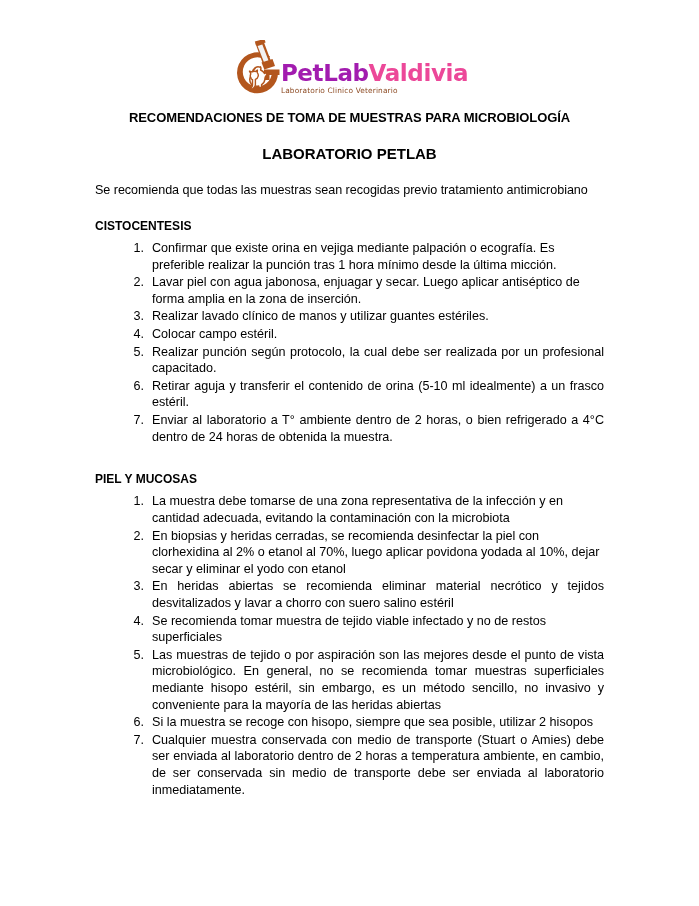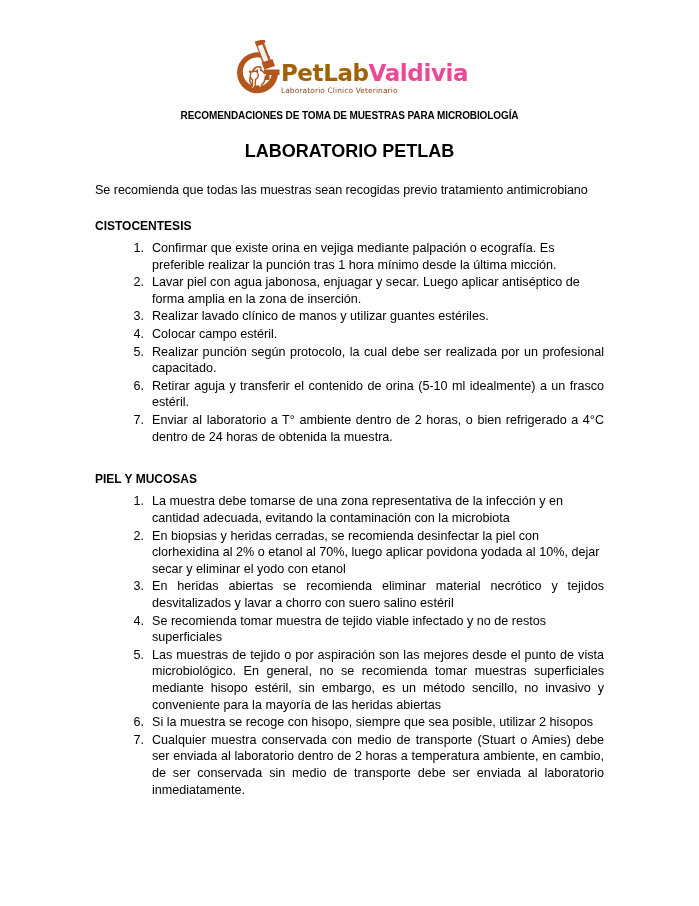--- a/index.html
+++ b/index.html
@@ -50,43 +50,43 @@
     margin-left: -2px;
   }
   .logo-name {
     font-family: "DejaVu Sans", sans-serif;
     font-size: 23px;
     font-weight: bold;
     line-height: 1;
     letter-spacing: -0.4px;
     white-space: nowrap;
   }
-  .logo-petlab { color: #a16207; }
+  .logo-petlab { color: #a21caf; }
   .logo-valdivia { color: #ec4899; font-weight: bold; }
   .logo-tagline {
     font-family: "DejaVu Sans", sans-serif;
     font-size: 7.4px;
     font-weight: normal;
     color: #8c4a22;
     letter-spacing: 0.15px;
     margin-top: 1px;
     white-space: nowrap;
   }
 
   
   .doc-title {
     text-align: center;
-    font-size: 10px;
+    font-size: 13px;
     font-weight: bold;
     margin-top: 12px;
     letter-spacing: -0.1px;
   }
   .doc-subtitle {
     text-align: center;
-    font-size: 18px;
+    font-size: 15px;
     font-weight: bold;
     margin-top: 20px;
   }
   .intro {
     font-size: 12.6px;
     margin-top: 21px;
     text-align: left;
     letter-spacing: -0.05px;
   }
   .section-heading {

